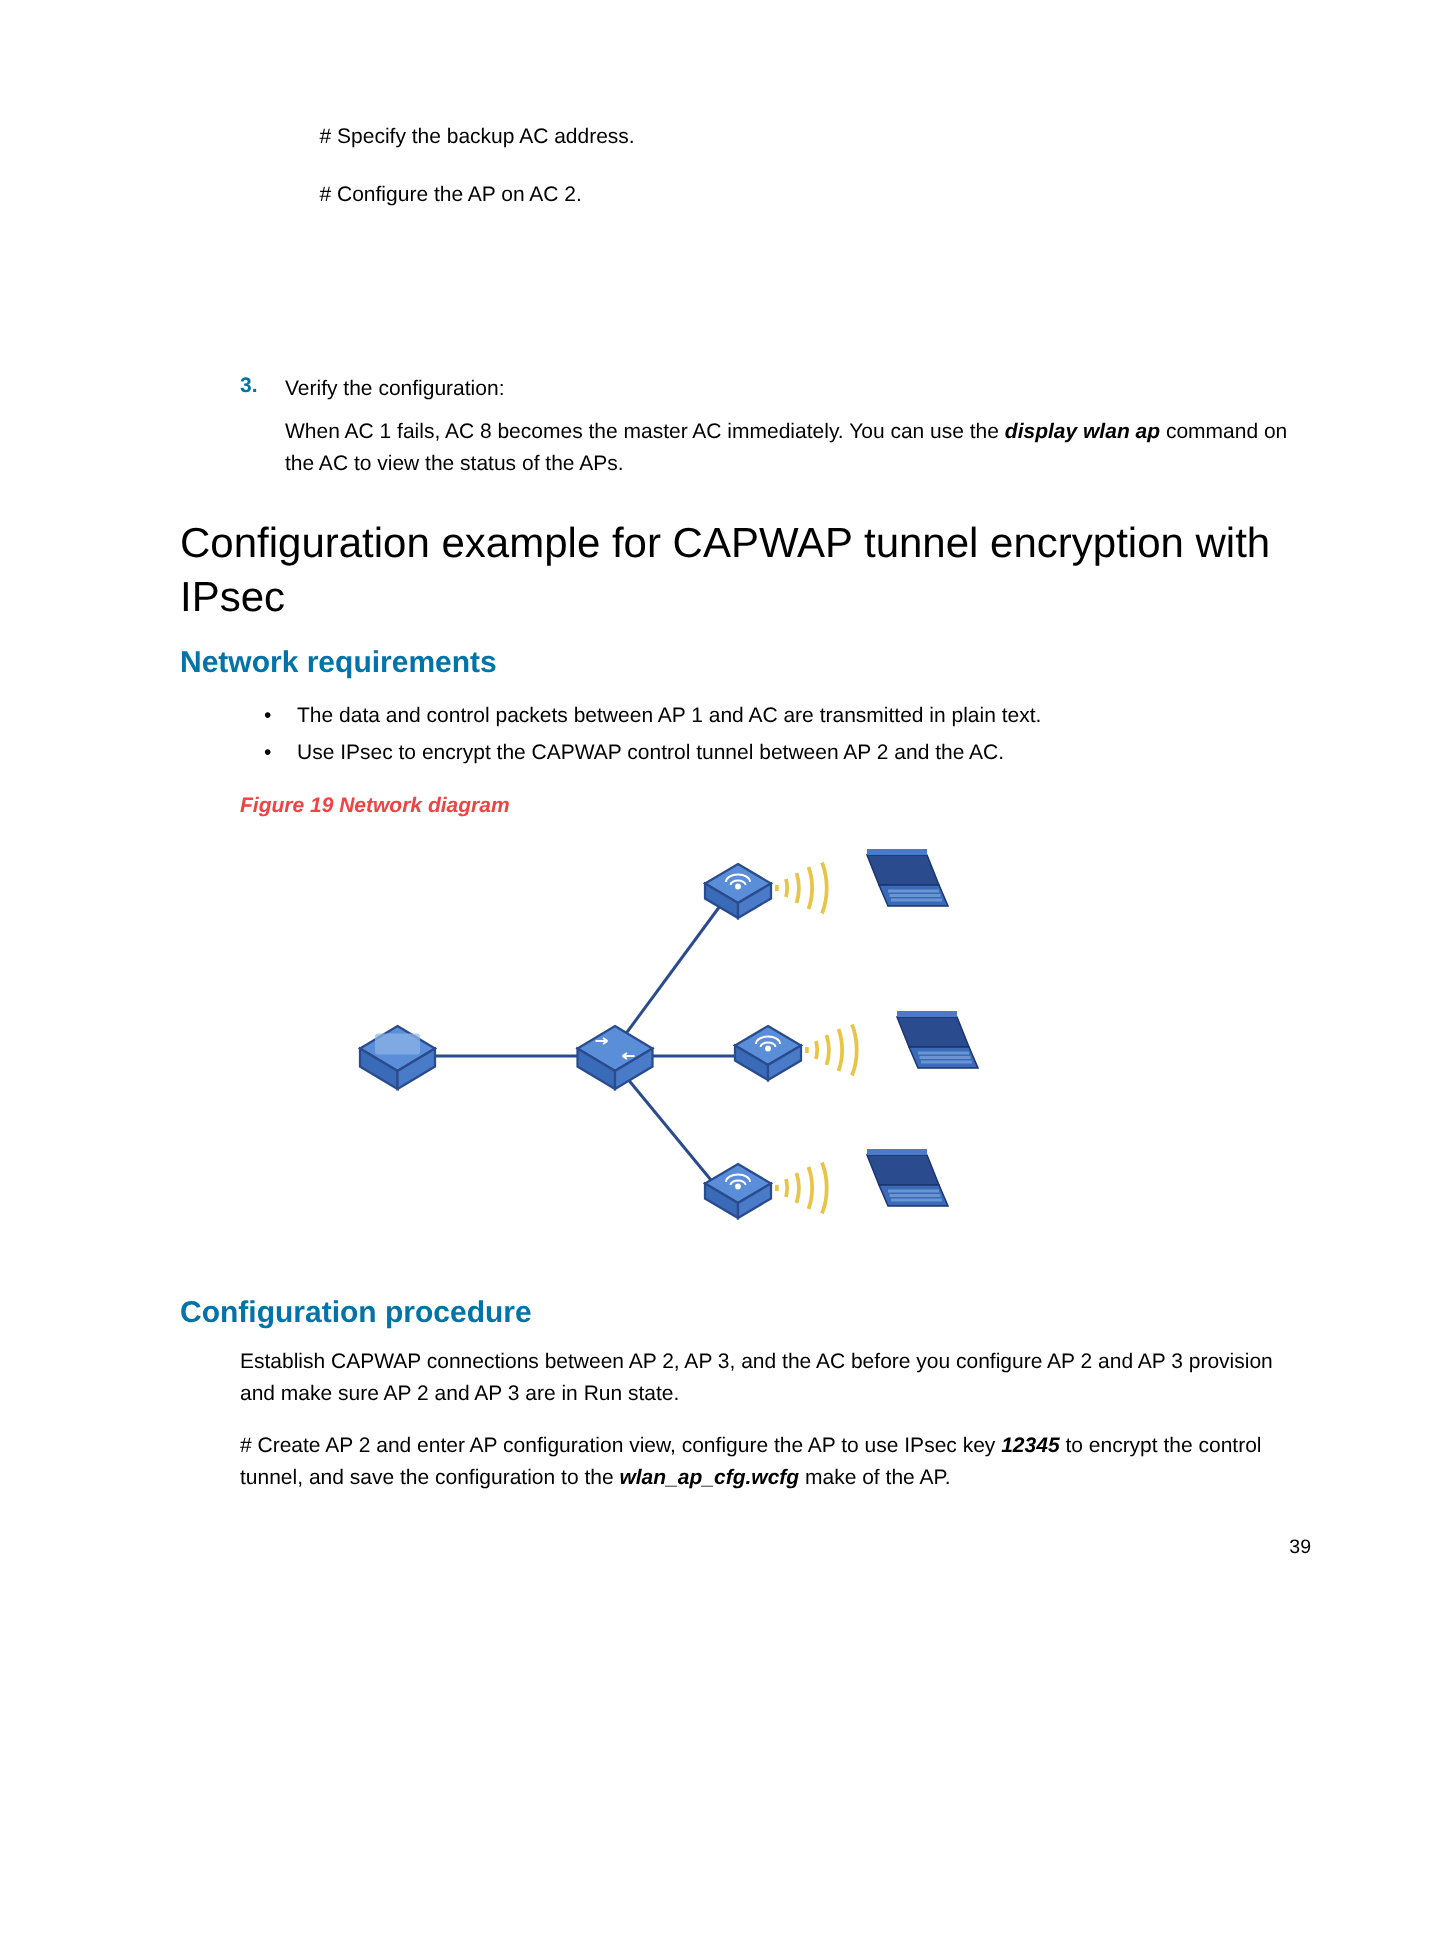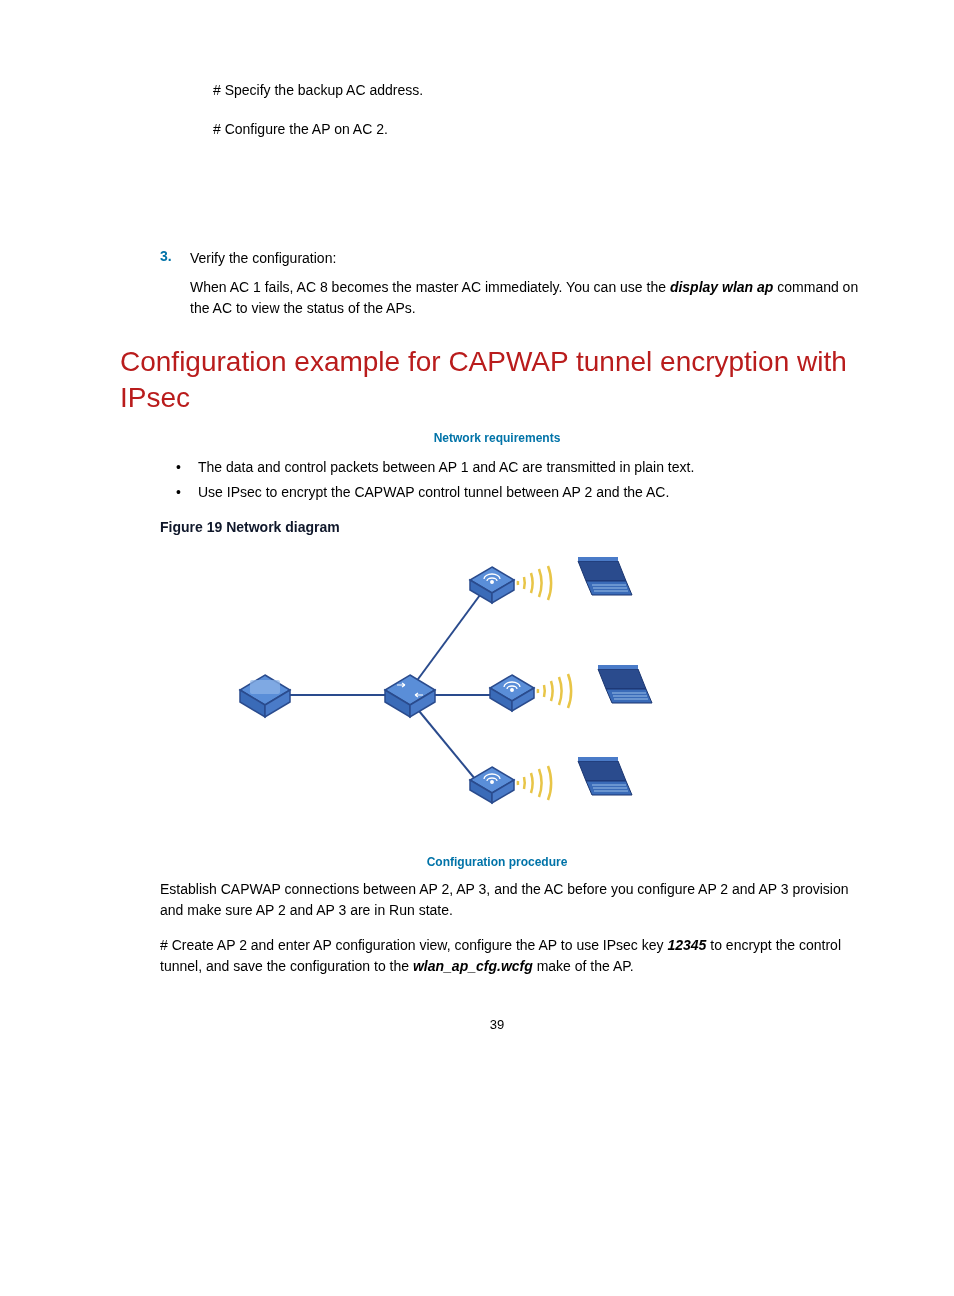--- a/index.html
+++ b/index.html
@@ -34,38 +34,38 @@
   }
   .step-text {
     line-height: 1.5;
   }
   .step-sub {
     margin-left: 70px;
     line-height: 1.5;
     margin-bottom: 18px;
   }
   h1.section-title {
-    color: #b91c1c;
+    color: #000000;
     font-weight: 300;
     font-size: 28px;
     margin: 25px 0 12px 0;
     line-height: 1.3;
   }
   h2.subsection {
     color: #0073a8;
     font-weight: bold;
-    font-size: 12px;
+    font-size: 20px;
     margin: 14px 0 10px 0;
-    text-align: center;
   }
   .figure-caption {
-    color: #0f172a;
+    color: #ef4444;
     font-weight: bold;
     font-size: 14px;
     margin: 14px 0 10px 40px;
+    font-style: italic;
   }
   ul.bullets {
     list-style: none;
     padding: 0;
     margin: 0 0 14px 50px;
   }
   ul.bullets li {
     position: relative;
     padding-left: 28px;
     line-height: 1.8;
@@ -80,23 +80,23 @@
     margin: 10px 0 30px 60px;
     height: 280px;
     position: relative;
   }
   .proc-text {
     margin-left: 40px;
     line-height: 1.5;
     margin-bottom: 14px;
   }
   .page-num {
-    text-align: center;
+    text-align: right;
     font-size: 13px;
-    margin-top: 40px;
+    margin-top: 28px;
   }
   .bold { font-weight: bold; font-style: italic; }
 </style>
 </head>
 <body>
 
 <div class="page">
 
   <div class="body-text"># Specify the backup AC address.</div>
   <div class="body-text"># Configure the AP on AC 2.</div>

